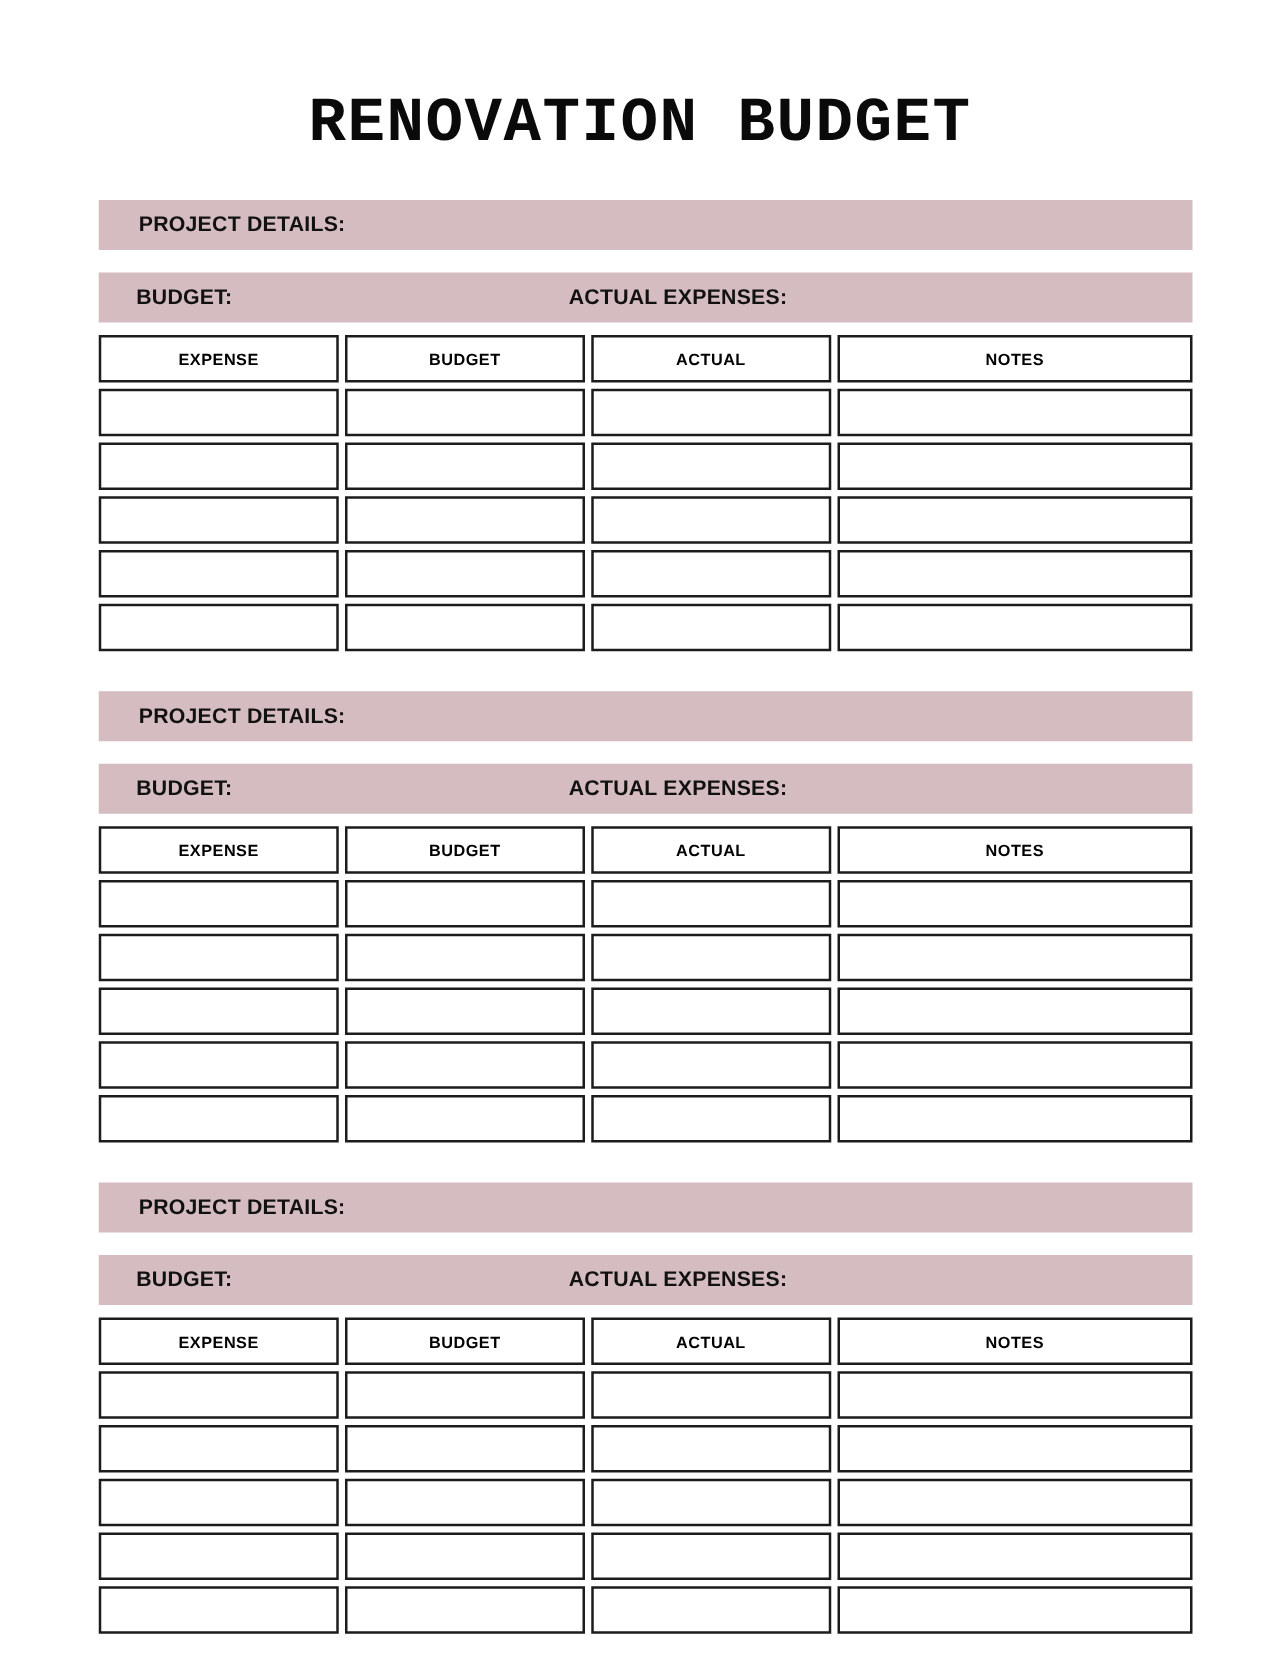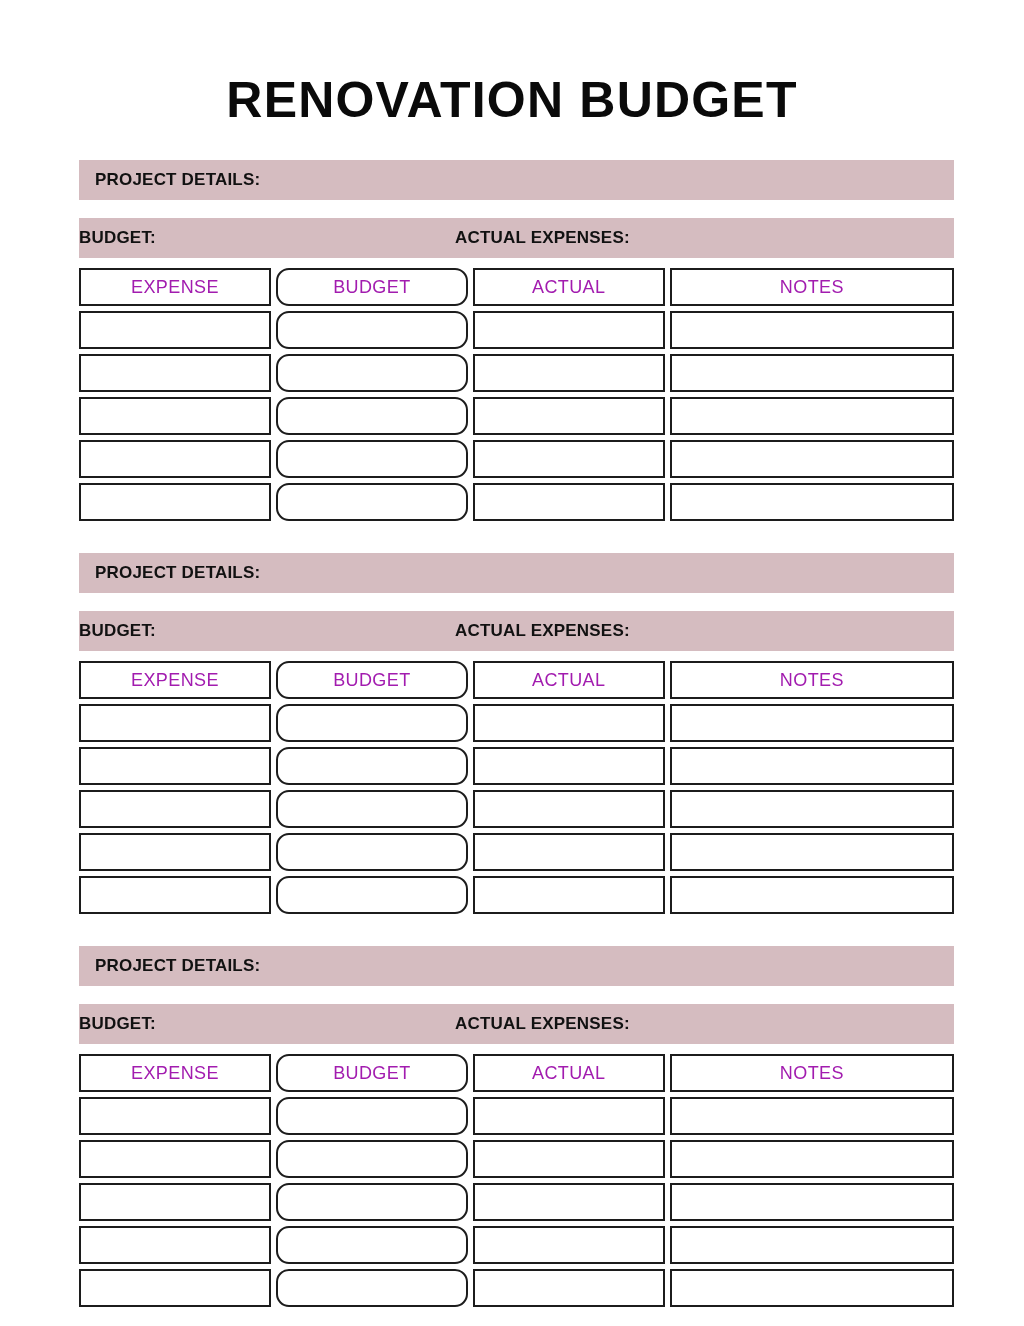--- a/index.html
+++ b/index.html
@@ -31,20 +31,21 @@
     top: 72px;
     left: 0;
     width: 1024px;
     text-align: center;
     font-size: 50px;
     line-height: 56px;
     font-weight: 800;
     letter-spacing: 1.2px;
     color: #0a0a0a;
     white-space: nowrap;
+    font-family: Liberation Mono, monospace;
   }
 
   
   .sections {
     position: absolute;
     top: 160px;
     left: 79px;
     width: 875px;
   }
 
@@ -64,25 +65,25 @@
   .bar-project { margin-bottom: 18px; }
 
   .bar-label {
     font-size: 17px;
     font-weight: 700;
     letter-spacing: 0.2px;
     color: #111111;
     white-space: nowrap;
   }
 
-  .bar-project .bar-label { padding-left: 16px; }
+  .bar-project .bar-label { padding-left: 16px; margin-left: 16px; }
 
   .bar-budget .bar-label.budget-label {
     position: absolute;
-    left: 0;
+    left: 30px;
   }
 
   .bar-budget .bar-label.actual-label {
     position: absolute;
     left: 376px;
   }
 
   
   .expense-table {
     margin-top: 10px;
@@ -101,29 +102,29 @@
     background: #ffffff;
     margin-right: 5px;
     display: flex;
     align-items: center;
     justify-content: center;
   }
 
   .cell:last-child { margin-right: 0; text-align: center; }
 
   .col-expense { width: 193px; }
-  .col-budget  { width: 193px; border-radius: 13px; }
+  .col-budget  { width: 193px; }
   .col-actual  { width: 193px; }
   .col-notes   { width: 286px; }
 
   .head-cell-label {
-    font-size: 18px;
-    font-weight: 400;
+    font-size: 13px;
+    font-weight: 700;
     letter-spacing: 0.4px;
-    color: #a21caf;
+    color: #000000;
     white-space: nowrap;
   }
 
   .data-cell { }
 </style>
 </head>
 <body>
 
 <div class="page">
 

